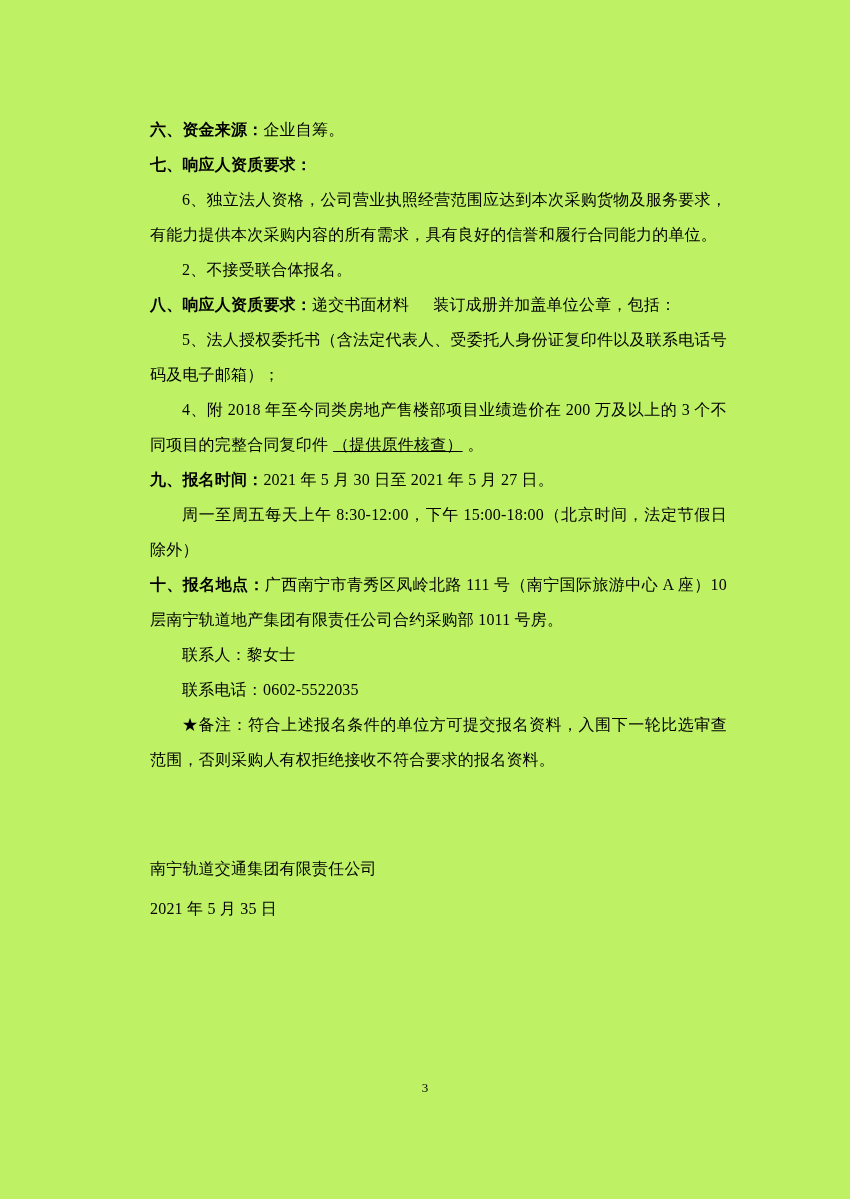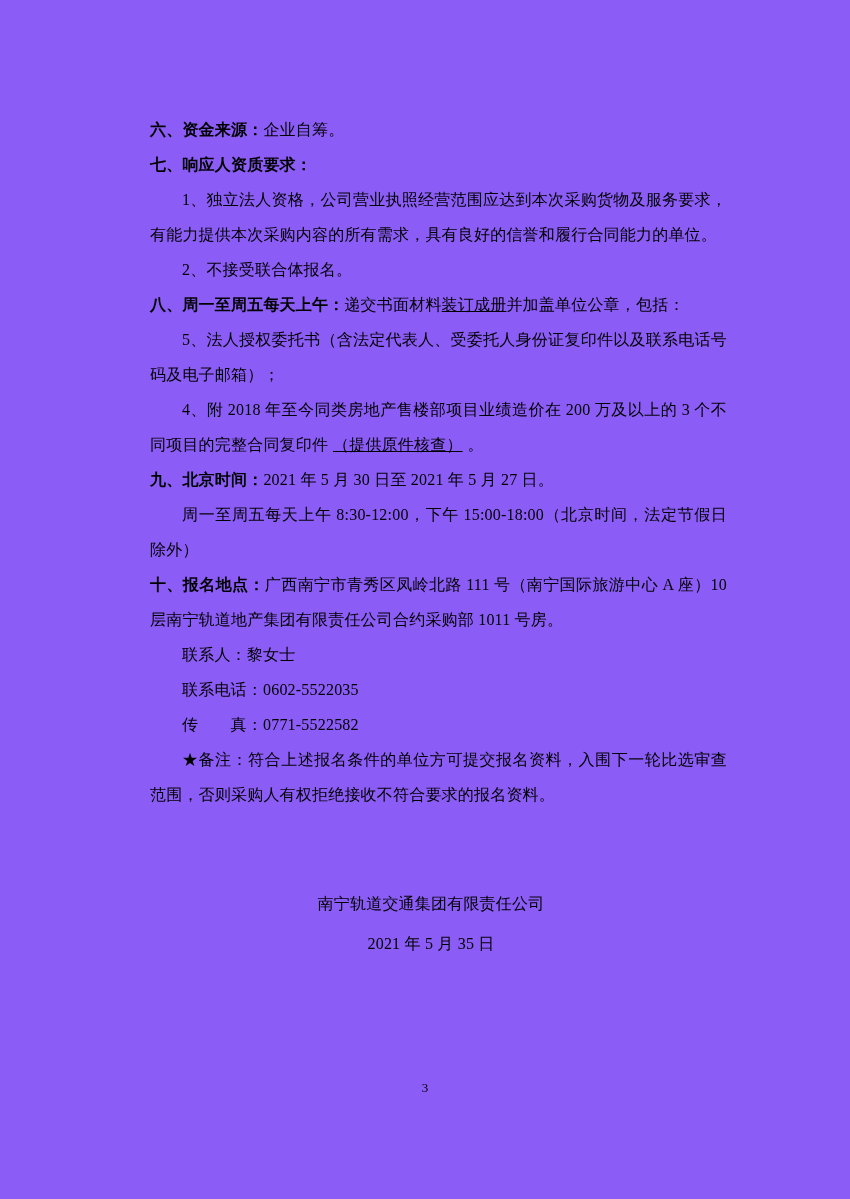--- a/index.html
+++ b/index.html
@@ -12,52 +12,52 @@
     height: 1199px;
     color: #000000;
     font-family: "Liberation Serif", "DejaVu Serif", serif;
     position: relative;
     overflow: hidden;
   }
   .page {
     position: relative;
     width: 850px;
     height: 1199px;
-    background: #8b5cf6;
+    background: #bef264;
   }
   .content {
     padding: 112px 123px 0 150px;
   }
   .para {
     margin: 0;
     font-size: 16px;
     line-height: 35px;
     text-align: justify;
     letter-spacing: 0.2px;
   }
   .para.indent {
     text-indent: 2em;
   }
   .label-bold {
     font-weight: bold;
   }
   .u-seg {
-    text-decoration: underline;
+    margin-left: 24px;
   }
   .bu-seg {
     font-weight: normal;
     text-decoration: underline;
     padding: 0 0.3em;
   }
   .signature {
     margin-top: 72px;
     padding-right: 15px;
   }
   .signature .para {
-    text-align: center;
+    text-align: left;
     line-height: 40px;
     text-indent: 0;
   }
   .page-number {
     position: absolute;
     top: 1080px;
     left: 0;
     width: 100%;
     text-align: center;
     font-size: 13px;
@@ -67,43 +67,42 @@
 </head>
 <body>
 
 <div class="page">
   <div class="content">
 
     <p class="para"><span class="label-bold">六、资金来源：</span><span>企业自筹。</span></p>
 
     <p class="para"><span class="label-bold">七、响应人资质要求：</span></p>
 
-    <p class="para indent">1、独立法人资格，公司营业执照经营范围应达到本次采购货物及服务要求，有能力提供本次采购内容的所有需求，具有良好的信誉和履行合同能力的单位。</p>
+    <p class="para indent">6、独立法人资格，公司营业执照经营范围应达到本次采购货物及服务要求，有能力提供本次采购内容的所有需求，具有良好的信誉和履行合同能力的单位。</p>
 
     <p class="para indent">2、不接受联合体报名。</p>
 
-    <p class="para"><span class="label-bold">八、周一至周五每天上午：</span><span>递交书面材料</span><span class="u-seg">装订成册</span><span>并加盖单位公章，包括：</span></p>
+    <p class="para"><span class="label-bold">八、响应人资质要求：</span><span>递交书面材料</span><span class="u-seg">装订成册</span><span>并加盖单位公章，包括：</span></p>
 
     <p class="para indent">5、法人授权委托书（含法定代表人、受委托人身份证复印件以及联系电话号码及电子邮箱）；</p>
 
 
 
     <p class="para indent"><span>4、附 2018 年至今同类房地产售楼部项目业绩造价在 200 万及以上的 3 个不同项目的完整合同复印件</span><span class="bu-seg">（提供原件核查）</span><span>。</span></p>
 
-    <p class="para"><span class="label-bold">九、北京时间：</span><span>2021 年 5 月 30 日至 2021 年 5 月 27 日。</span></p>
+    <p class="para"><span class="label-bold">九、报名时间：</span><span>2021 年 5 月 30 日至 2021 年 5 月 27 日。</span></p>
 
     <p class="para indent">周一至周五每天上午 8:30-12:00，下午 15:00-18:00（北京时间，法定节假日除外）</p>
 
     <p class="para"><span class="label-bold">十、报名地点：</span><span>广西南宁市青秀区凤岭北路 111 号（南宁国际旅游中心 A 座）10 层南宁轨道地产集团有限责任公司合约采购部 1011 号房。</span></p>
 
     <p class="para indent">联系人：黎女士</p>
 
     <p class="para indent">联系电话：0602-5522035</p>
 
-    <p class="para indent">传　　真：0771-5522582</p>
 
     <p class="para indent">★备注：符合上述报名条件的单位方可提交报名资料，入围下一轮比选审查范围，否则采购人有权拒绝接收不符合要求的报名资料。</p>
 
     <div class="signature">
       <p class="para">南宁轨道交通集团有限责任公司</p>
       <p class="para">2021 年 5 月 35 日</p>
     </div>
 
   </div>
 

